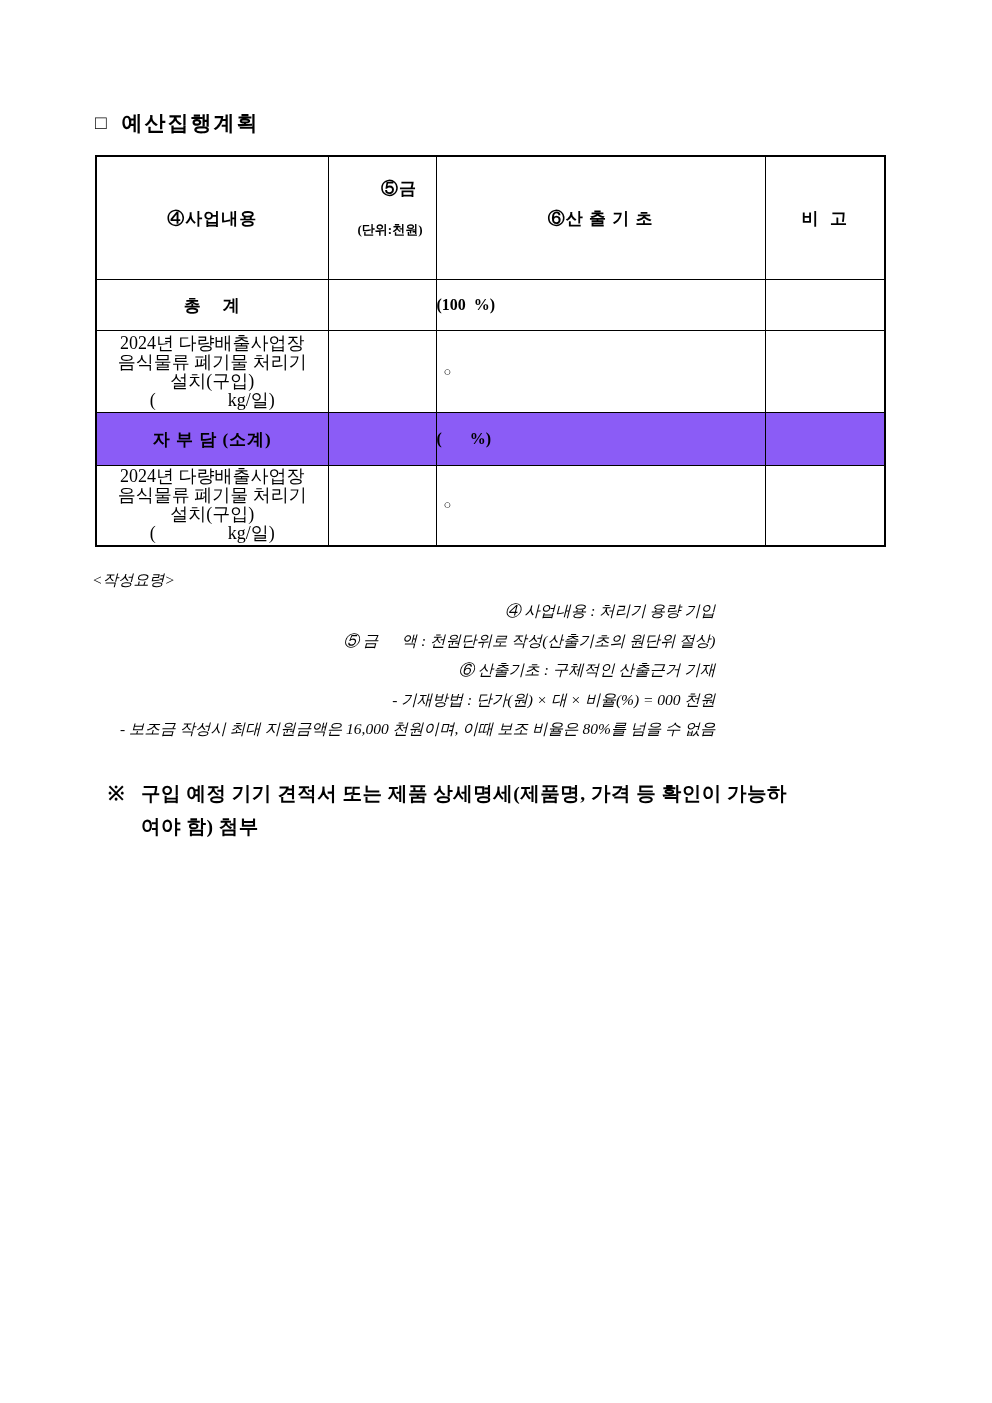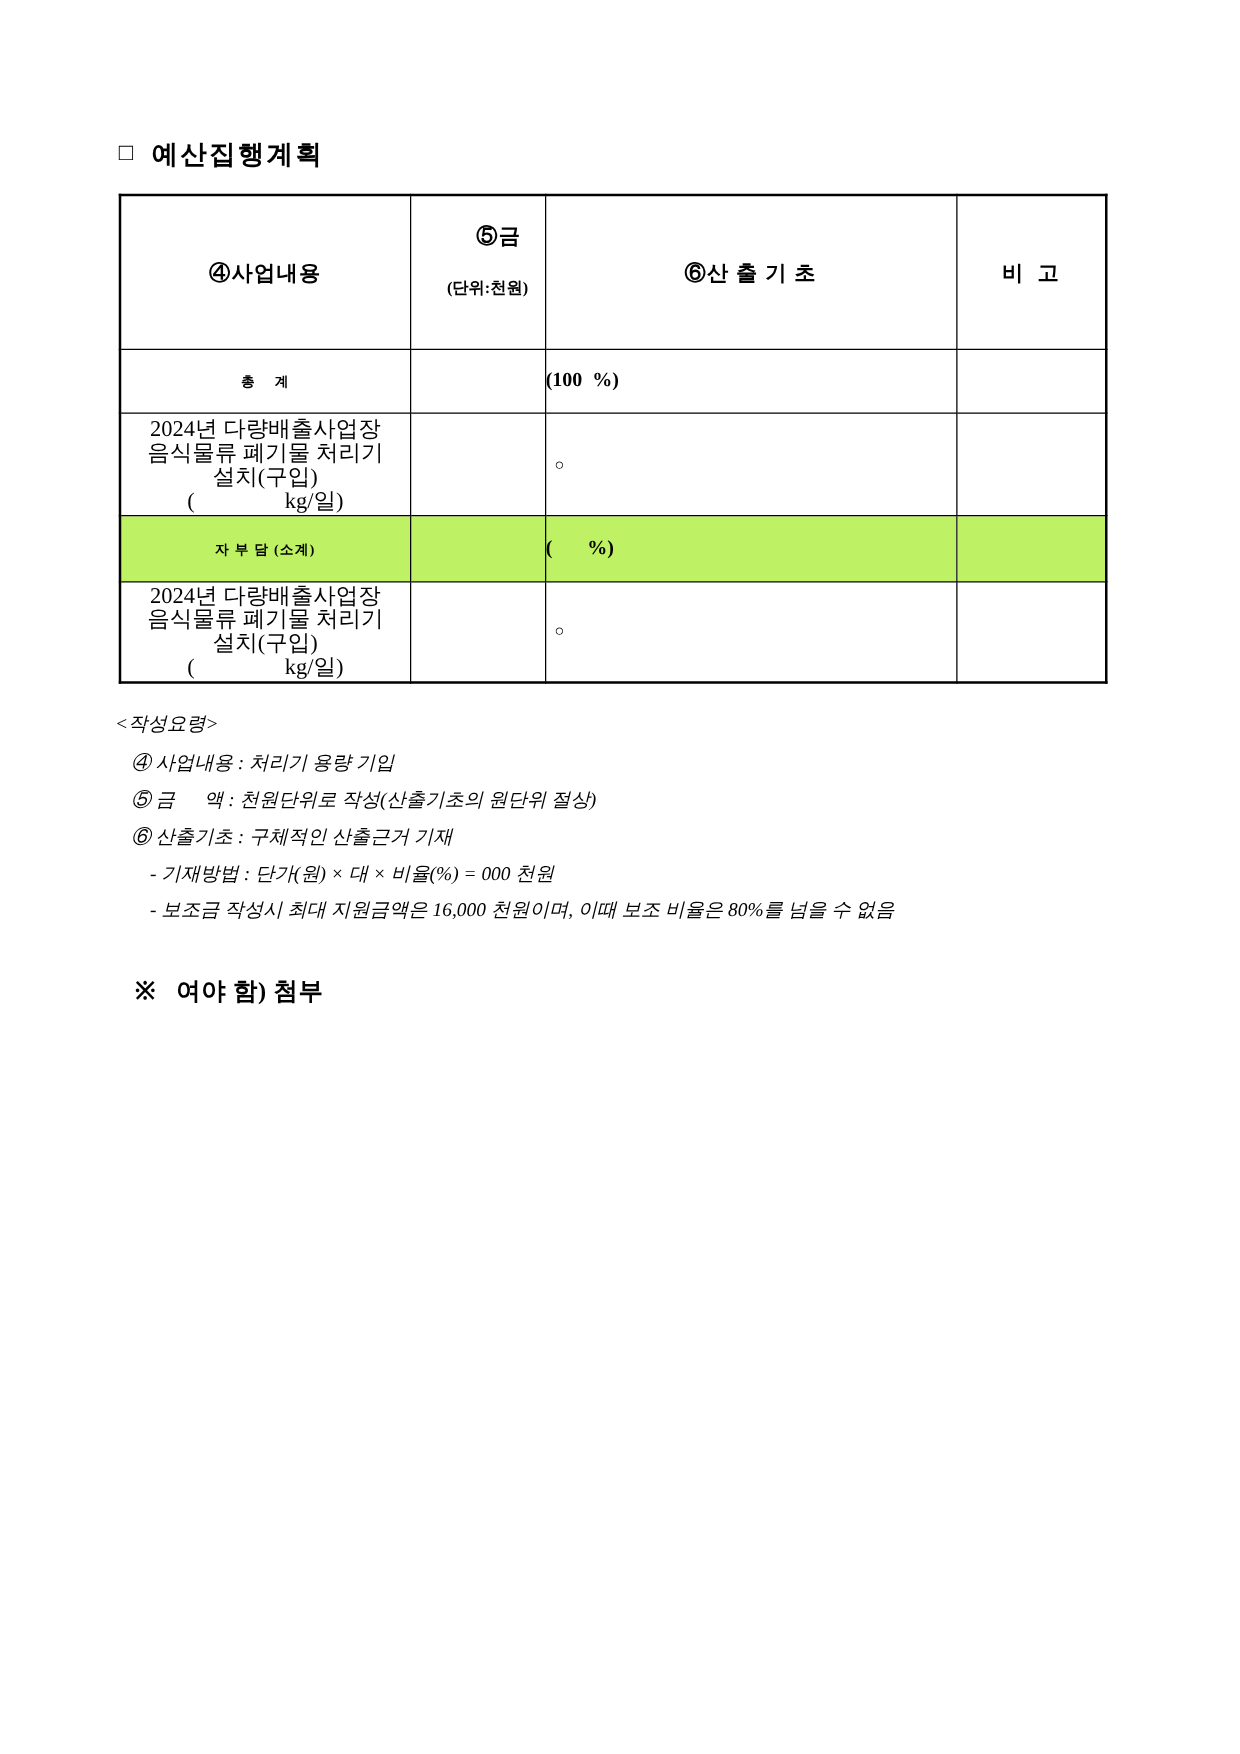--- a/index.html
+++ b/index.html
@@ -33,40 +33,40 @@
     vertical-align:middle;
     overflow:hidden;
   }
   tr.row-header    { height:53px; }
   tr.row-total     { height:51px; }
   tr.row-subtotal1 { height:54px; }
   tr.row-item1     { height:82px; }
   tr.row-subtotal2 { height:53px; }
   tr.row-item2     { height:80px; }
 
-  tr.highlight td { background:#bef264; }
+  tr.highlight td { background:#8b5cf6; }
 
   .th-cell { text-align:center; font-weight:bold; font-size:17px; letter-spacing:1px; white-space:pre; }
   .th-sub  { display:block; font-size:13px; font-weight:bold; letter-spacing:0; margin-top:1px;margin-left:16px; }
 
-  .cell-label { text-align:center; font-weight:bold; font-size:11px; white-space:pre; letter-spacing:1px; }
+  .cell-label { text-align:center; font-weight:bold; font-size:17px; white-space:pre; letter-spacing:1px; }
   .cell-item  { text-align:center; font-size:18px; line-height:19px; }
   .cell-item div { white-space:pre; }
   .cell-amount { }
   .cell-basis-pct { padding-right:3px; font-weight:bold; font-size:16px; white-space:pre; }
   .cell-basis-circ { text-align:left; padding-left:7px; font-size:13px; }
   .cell-note { }
 
   
   .notes {
     position:absolute; left:92px; top:566px;
     font-style:italic; font-size:15.5px; color:#000;
   }
   .notes .notes-heading { line-height:28px; margin-bottom:2px; white-space:pre; }
-  .note-line { line-height:29.5px; white-space:pre; }
+  .note-line { line-height:29.5px; white-space:pre;text-align:right; }
   .note-line.indent-1 { padding-left:13px; }
   .note-line.indent-2 { padding-left:28px; }
 
   
   .attachment {
     position:absolute; left:108px; top:777px;
     display:flex;
     font-size:19.5px; font-weight:bold; letter-spacing:0.5px;
   }
   .attachment .marker { width:33px; line-height:33px; }
@@ -146,17 +146,18 @@
     <div class="note-line indent-1">④ 사업내용 : 처리기 용량 기입</div>
     <div class="note-line indent-1">⑤ 금      액 : 천원단위로 작성(산출기초의 원단위 절상)</div>
     <div class="note-line indent-1">⑥ 산출기초 : 구체적인 산출근거 기재</div>
     <div class="note-line indent-2">- 기재방법 : 단가(원) × 대 × 비율(%) = 000 천원</div>
     <div class="note-line indent-2">- 보조금 작성시 최대 지원금액은 16,000 천원이며, 이때 보조 비율은 80%를 넘을 수 없음</div>
   </div>
 
   <div class="attachment">
     <div class="marker">※</div>
     <div>
+      <div class="att-line">구입 예정 기기 견적서 또는 제품 상세명세(제품명, 가격 등 확인이 가능하</div>
       <div class="att-line">여야 함) 첨부</div>
     </div>
   </div>
 
 </div>
 
 </body></html>

